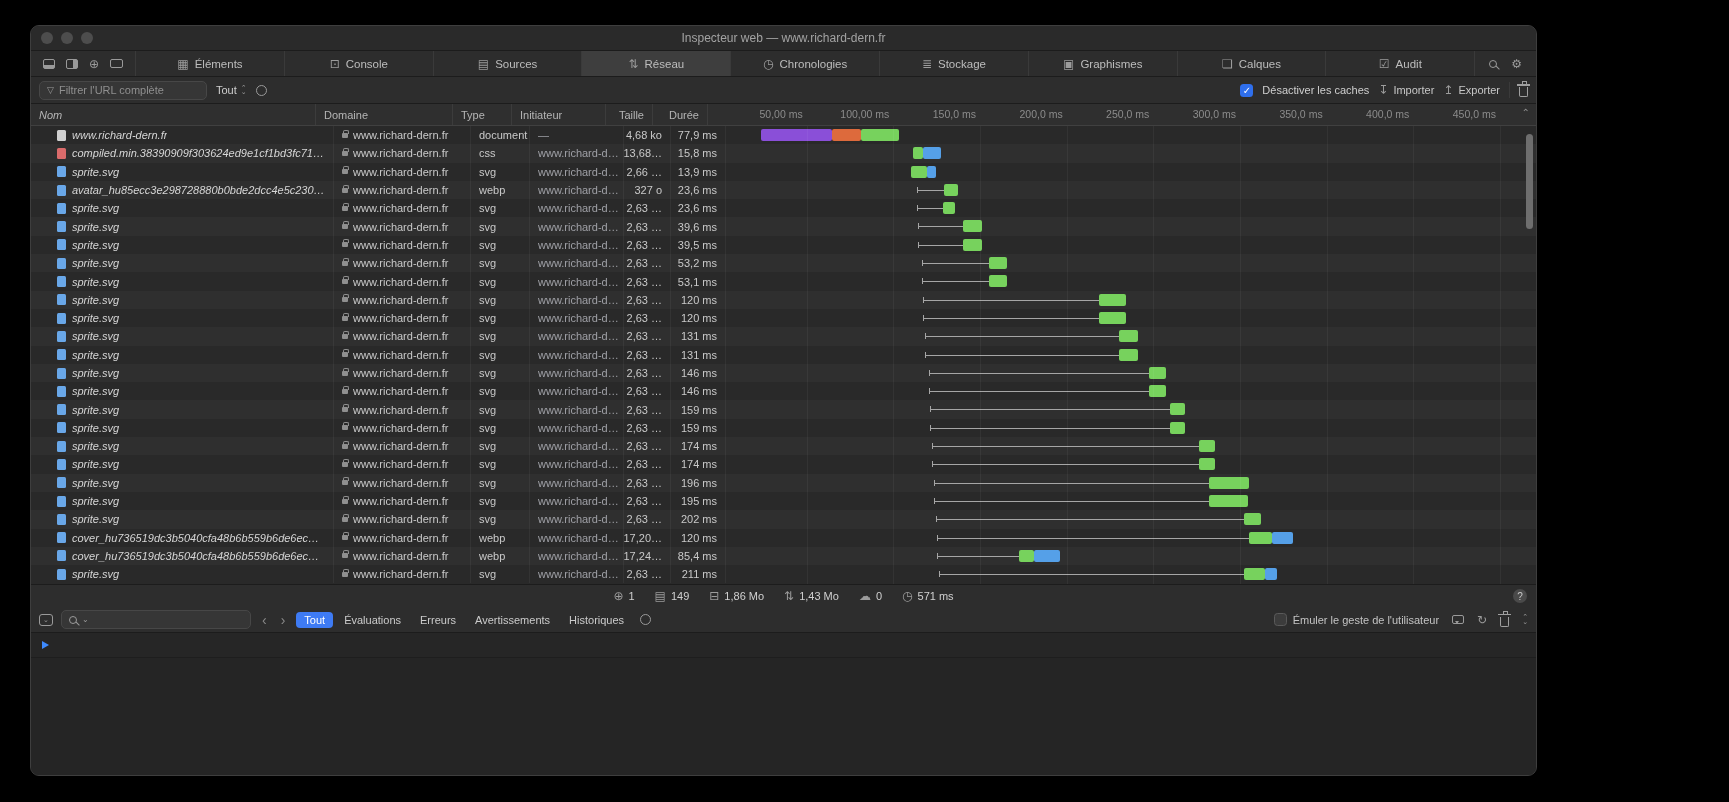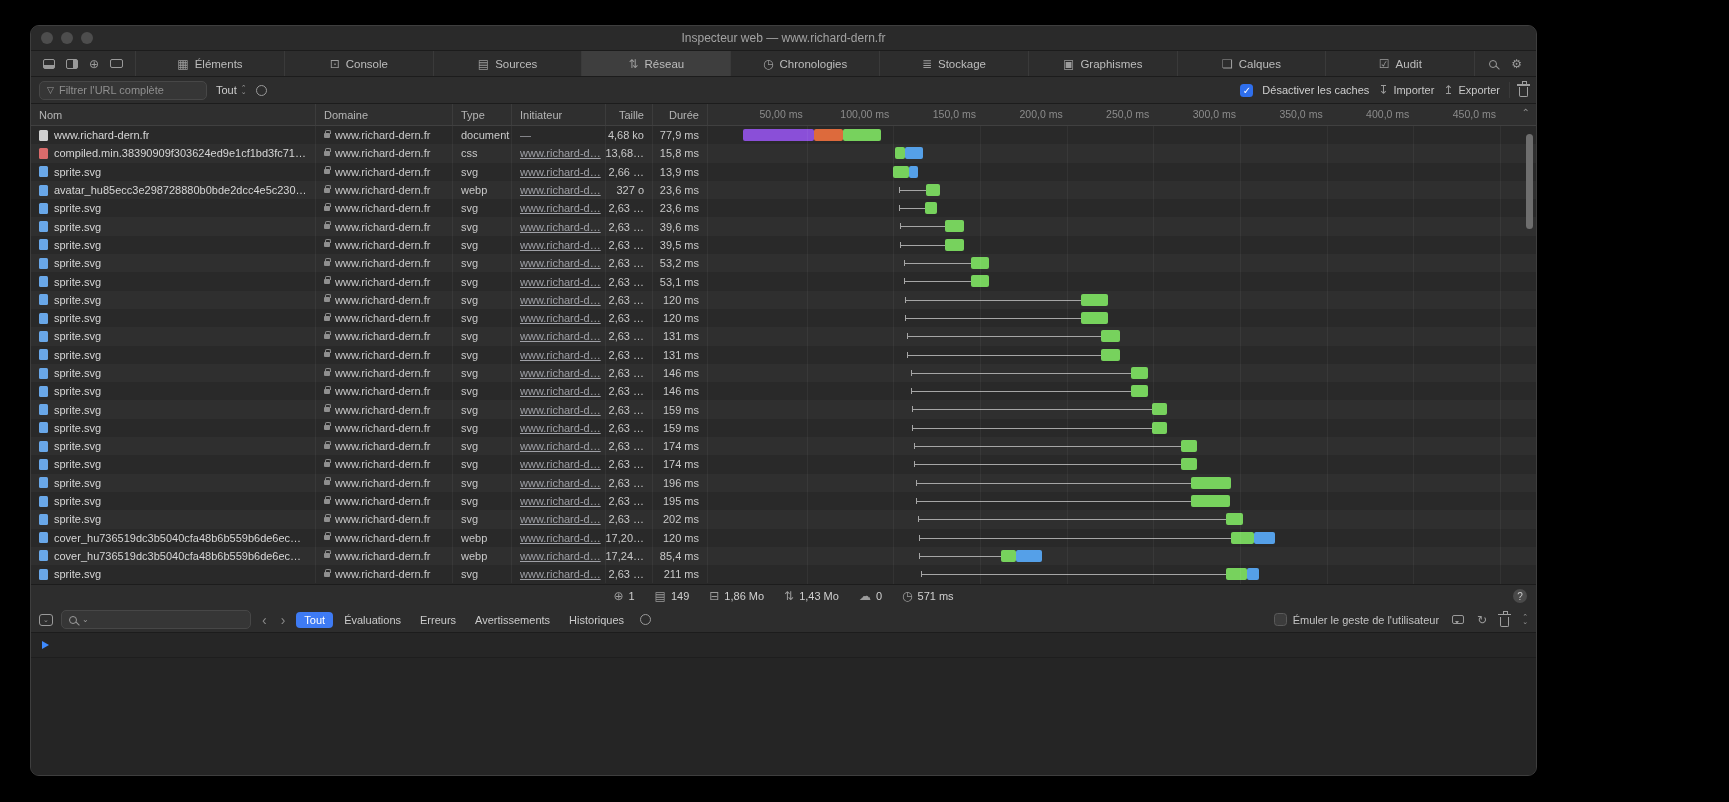--- a/index.html
+++ b/index.html
@@ -51,39 +51,39 @@
   .vdiv { width:1px; height:16px; background:#3a3a3a; }
   .trash { position:relative; width:9px; height:10px; border:1px solid #a0a0a0; border-top:none; border-radius:0 0 2px 2px; margin-top:4px; }
   .trash::before { content:''; position:absolute; top:-3px; left:-3px; right:-3px; height:1.5px; background:#a0a0a0; }
   .trash::after { content:''; position:absolute; top:-6px; left:2px; width:3px; height:2px; border:1px solid #a0a0a0; border-bottom:none; }
 
   
   .tablewrap { position:relative; flex:none; }
   .thead { display:flex; height:22px; align-items:center; background:#2f2f2f;
            border-bottom:1px solid #404040; color:#b5b5b5; }
   .thead .hcell { border-right:1px solid #3c3c3c; height:100%; display:flex; align-items:center; padding:0 8px; }
-  .c-name { width:285px; flex:none; }
+  .c-name { width:285px; flex:none;font-style:italic; }
   .c-domain { width:137px; flex:none; }
   .c-type { width:59px; flex:none; }
   .c-init { width:94px; flex:none; }
   .c-size { width:47px; flex:none; justify-content:flex-end; text-align:right; }
   .c-dur { width:55px; flex:none; justify-content:flex-end; text-align:right; }
   .c-wf { flex:1; position:relative; height:100%; overflow:hidden; }
   .tick-label { position:absolute; top:4px; width:70px; text-align:right; color:#8c8c8c; font-size:10.5px; }
   .scrollup { position:absolute; right:6px; top:3px; color:#8c8c8c; font-size:10px; }
 
   .tbody { position:relative; height:458px; overflow:hidden; background:#292929; }
-  .row { display:flex; height:18.3px; align-items:center; }
+  .row { display:flex; height:18.3px; align-items:center;padding-left:18px; }
   .row:nth-child(even) { background:#2f2f2f; }
   .row .cell { height:100%; display:flex; align-items:center; padding:0 8px; overflow:hidden; white-space:nowrap; border-right:1px solid rgba(255,255,255,.05); }
   .row .c-size, .row .c-dur { justify-content:flex-end; }
   .nm { color:#d6d6d6; overflow:hidden; text-overflow:ellipsis; }
   .dm, .tp, .sz, .du { color:#c9c9c9; }
   .in { color:#9fa0a6; }
-  .in.link { text-decoration:underline; }
+  .in.link { }
   .ficon { width:9px; height:11px; border-radius:1.5px; margin-right:6px; flex:none; }
   .ft-document { background:#d0d0d0; }
   .ft-css { background:#da6b6b; }
   .ft-svg { background:#69a7e8; }
   .ft-image { background:#69a7e8; }
   .lock { display:inline-block; width:6px; height:5px; background:#8f8f8f; border-radius:1px; position:relative; margin-right:5px; flex:none; }
   .lock::before { content:''; position:absolute; top:-3px; left:1px; width:4px; height:3px;
                   border:1px solid #8f8f8f; border-bottom:none; border-radius:2px 2px 0 0; }
   .wf-line { position:absolute; top:9px; height:1px; background:#a6a6a6; }
   .wf-tick { position:absolute; top:6px; width:1px; height:6px; background:#a6a6a6; }

